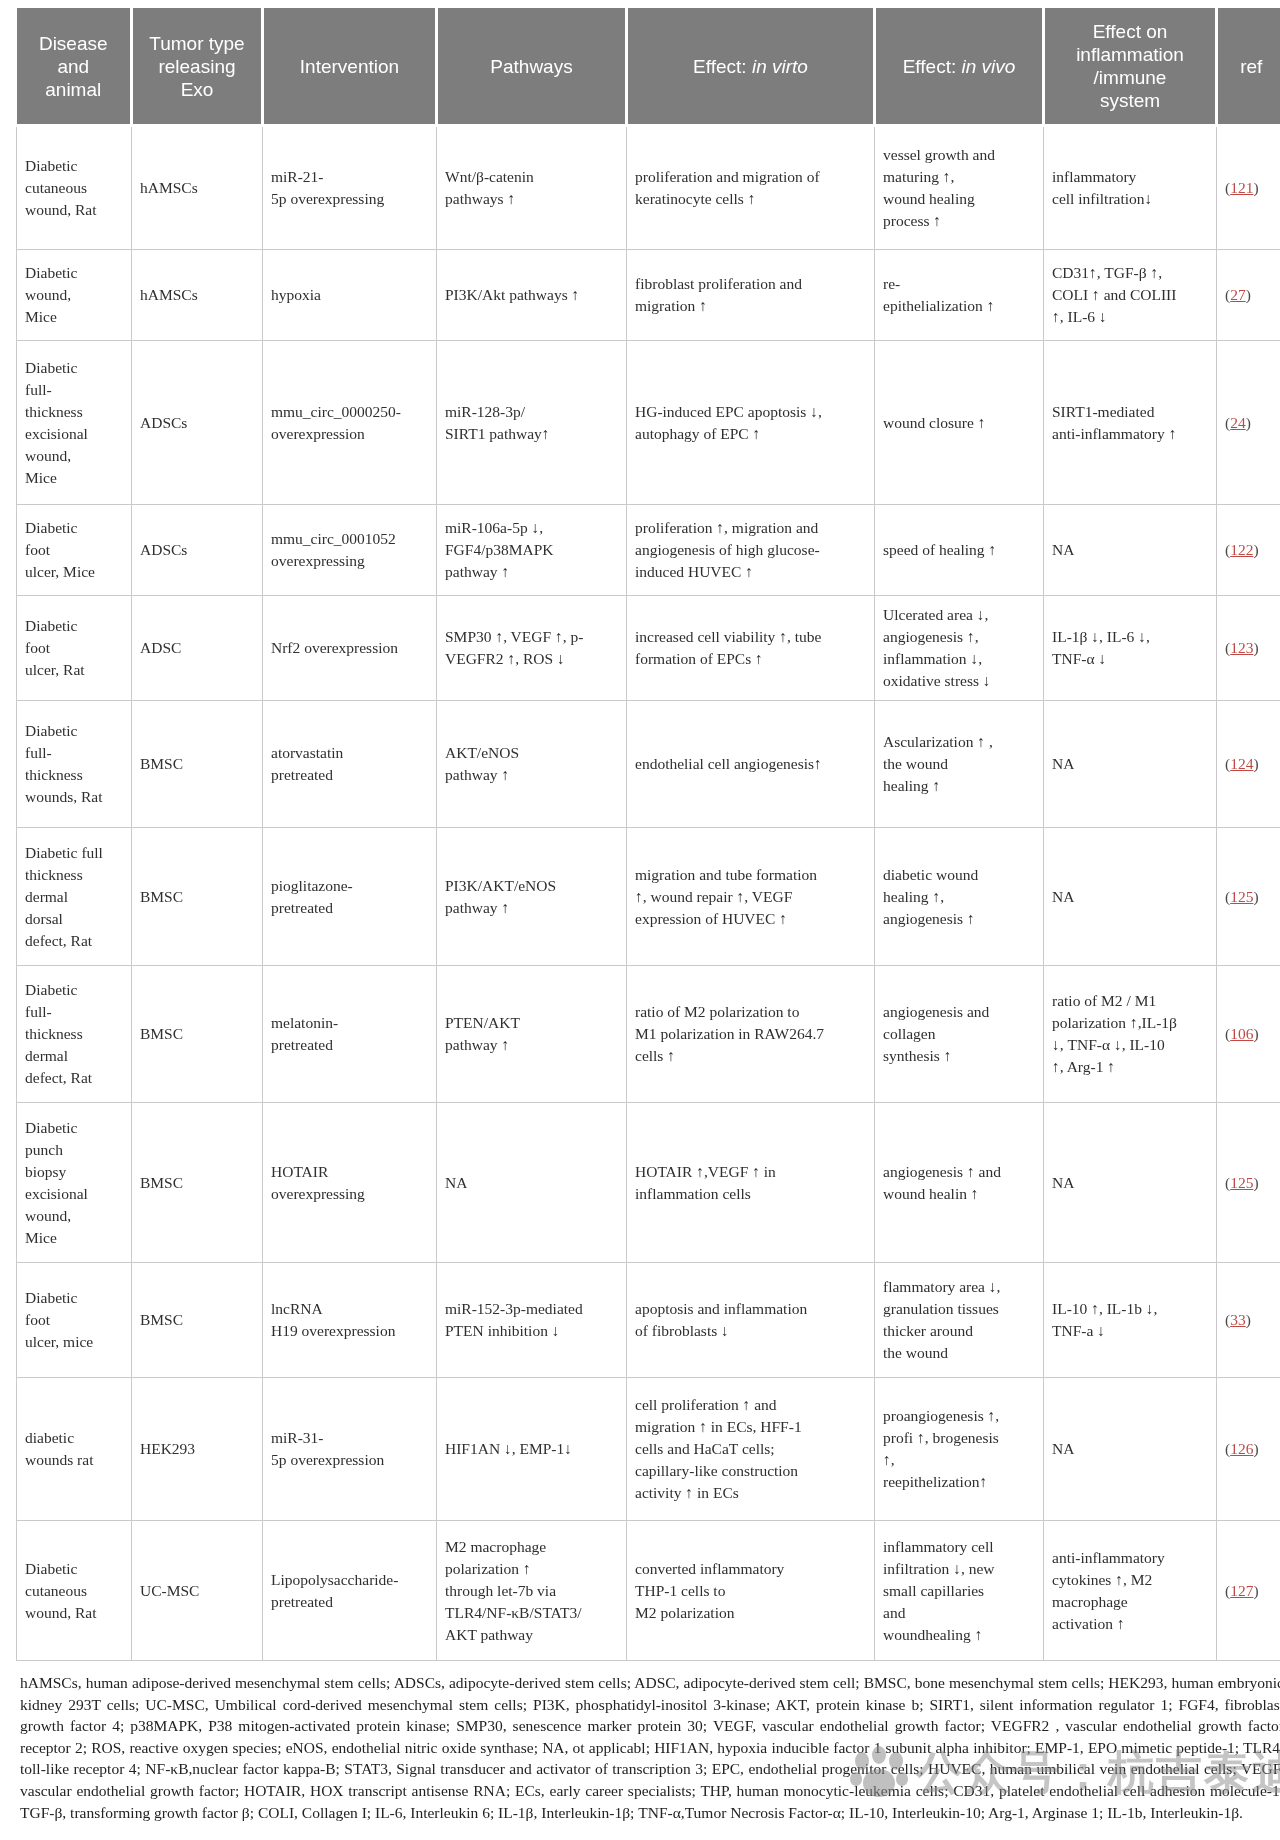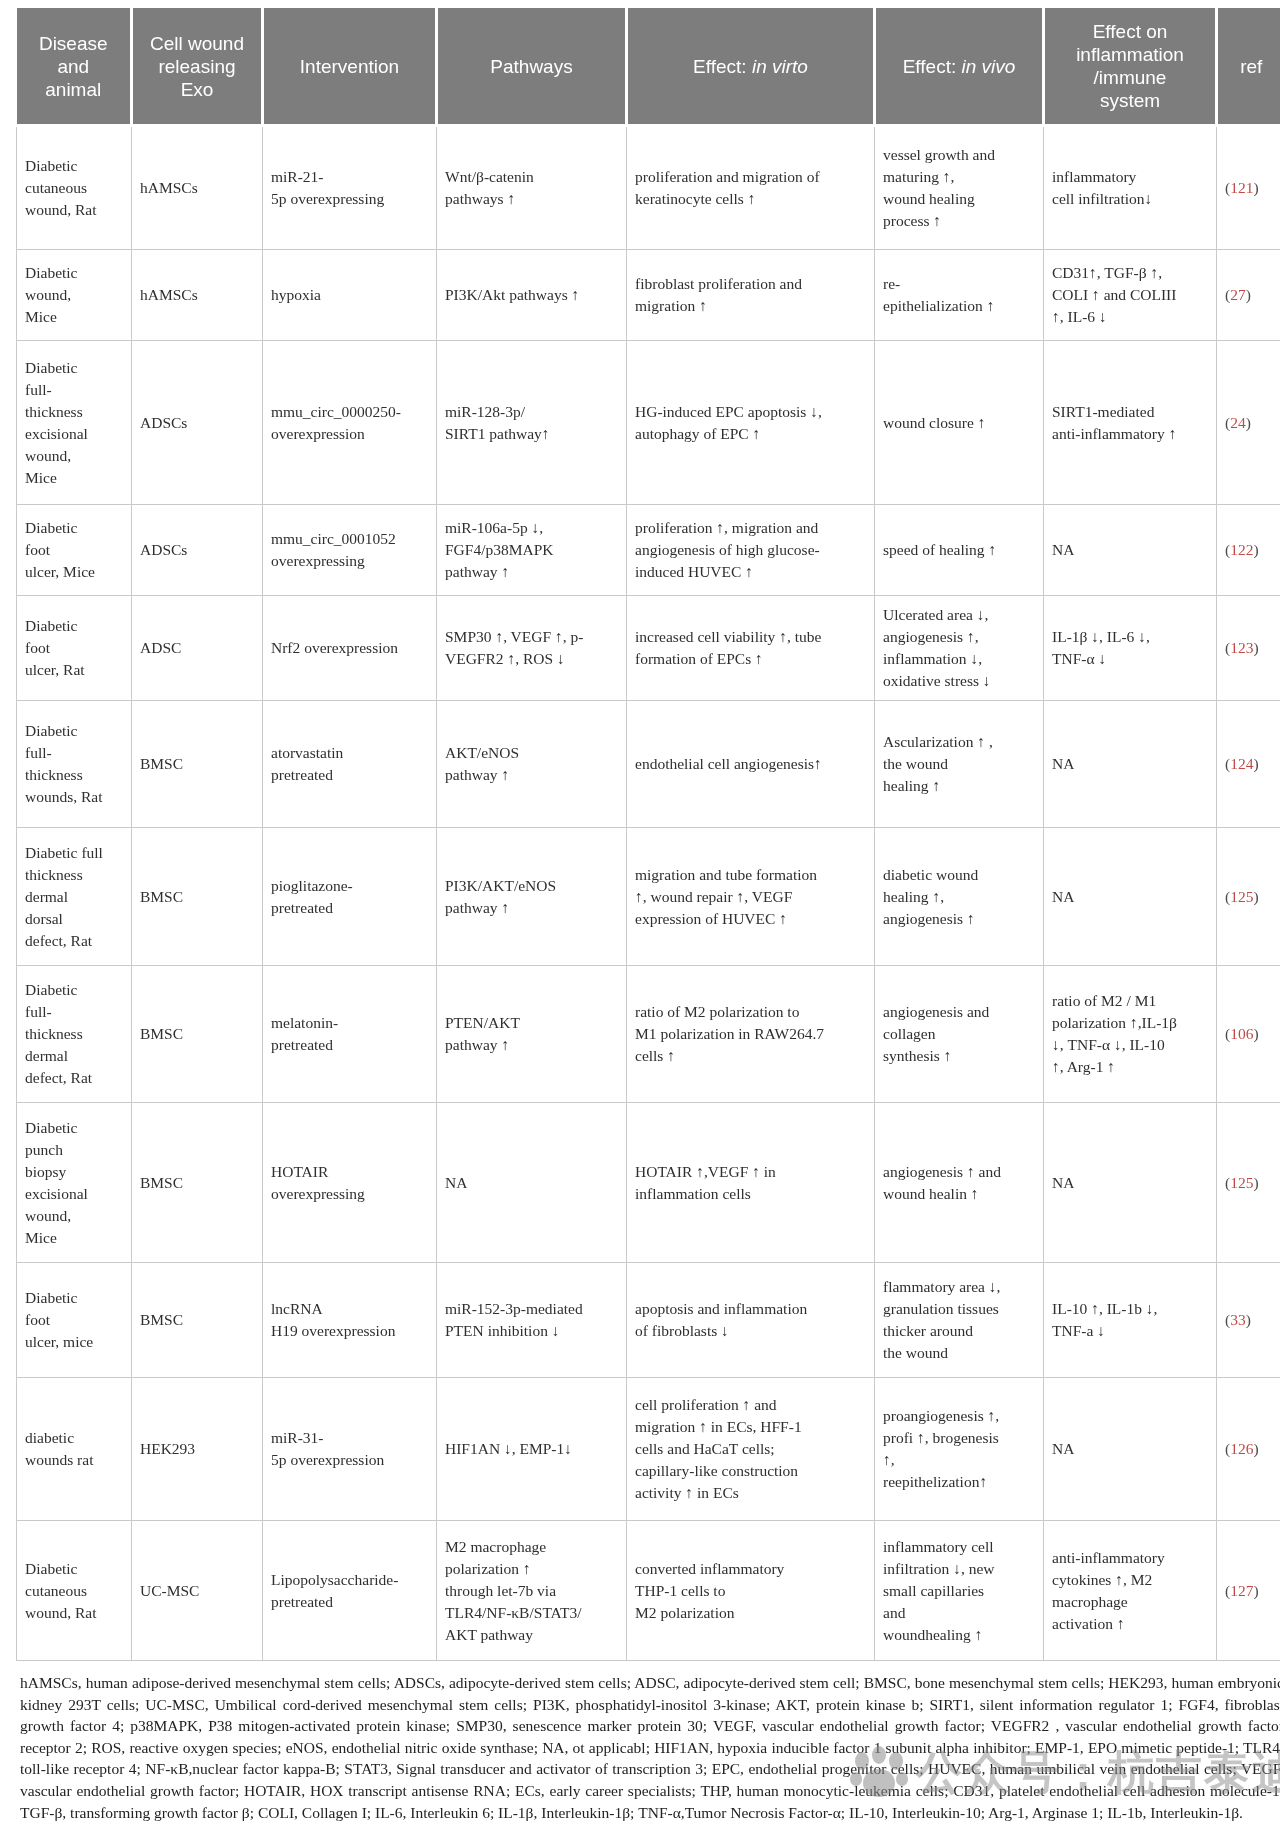--- a/index.html
+++ b/index.html
@@ -19,21 +19,21 @@
   tbody tr:nth-child(4){height:91px}
   tbody tr:nth-child(5){height:105px}
   tbody tr:nth-child(6){height:127px}
   tbody tr:nth-child(7){height:138px}
   tbody tr:nth-child(8){height:137px}
   tbody tr:nth-child(9){height:160px}
   tbody tr:nth-child(10){height:115px}
   tbody tr:nth-child(11){height:143px}
   tbody tr:nth-child(12){height:140px}
   td.cell-ref{color:#4a4a4a;}
-  .ref-num{color:var(--ref-color,#bf4a45);}
+  .ref-num{color:var(--ref-color,#bf4a45);text-decoration:underline;}
   .footnote{position:absolute;left:8px;top:1660px;width:1264px;margin:12px;text-align:justify;
         font-size:15.5px;line-height:21.6px;color:#222;}
   .watermark{position:absolute;left:848px;top:1742px;display:flex;align-items:center;gap:6px;
         pointer-events:none;}
   .watermark .wm-text{font-size:46px;font-weight:600;letter-spacing:2px;color:#8d8d8d;opacity:.5;
         font-family:"Liberation Sans","DejaVu Sans",sans-serif;white-space:nowrap;}
   .watermark svg{opacity:.55;}
 </style>
 </head>
 <body>
@@ -49,21 +49,21 @@
       <col style="width:248px">
         <col style="width:169px">
         <col style="width:173px">
         <col style="width:68px">
     </colgroup>
     <thead>
       <tr>
           <th>Disease
 and
 animal</th>
-          <th>Cell wound
+          <th>Tumor type
 releasing
 Exo</th>
           <th>Intervention</th>
           <th>Pathways</th>
           <th>Effect: <em>in virto</em></th>
           <th>Effect: <em>in vivo</em></th>
           <th>Effect on
 inflammation
 /immune
 system</th>

